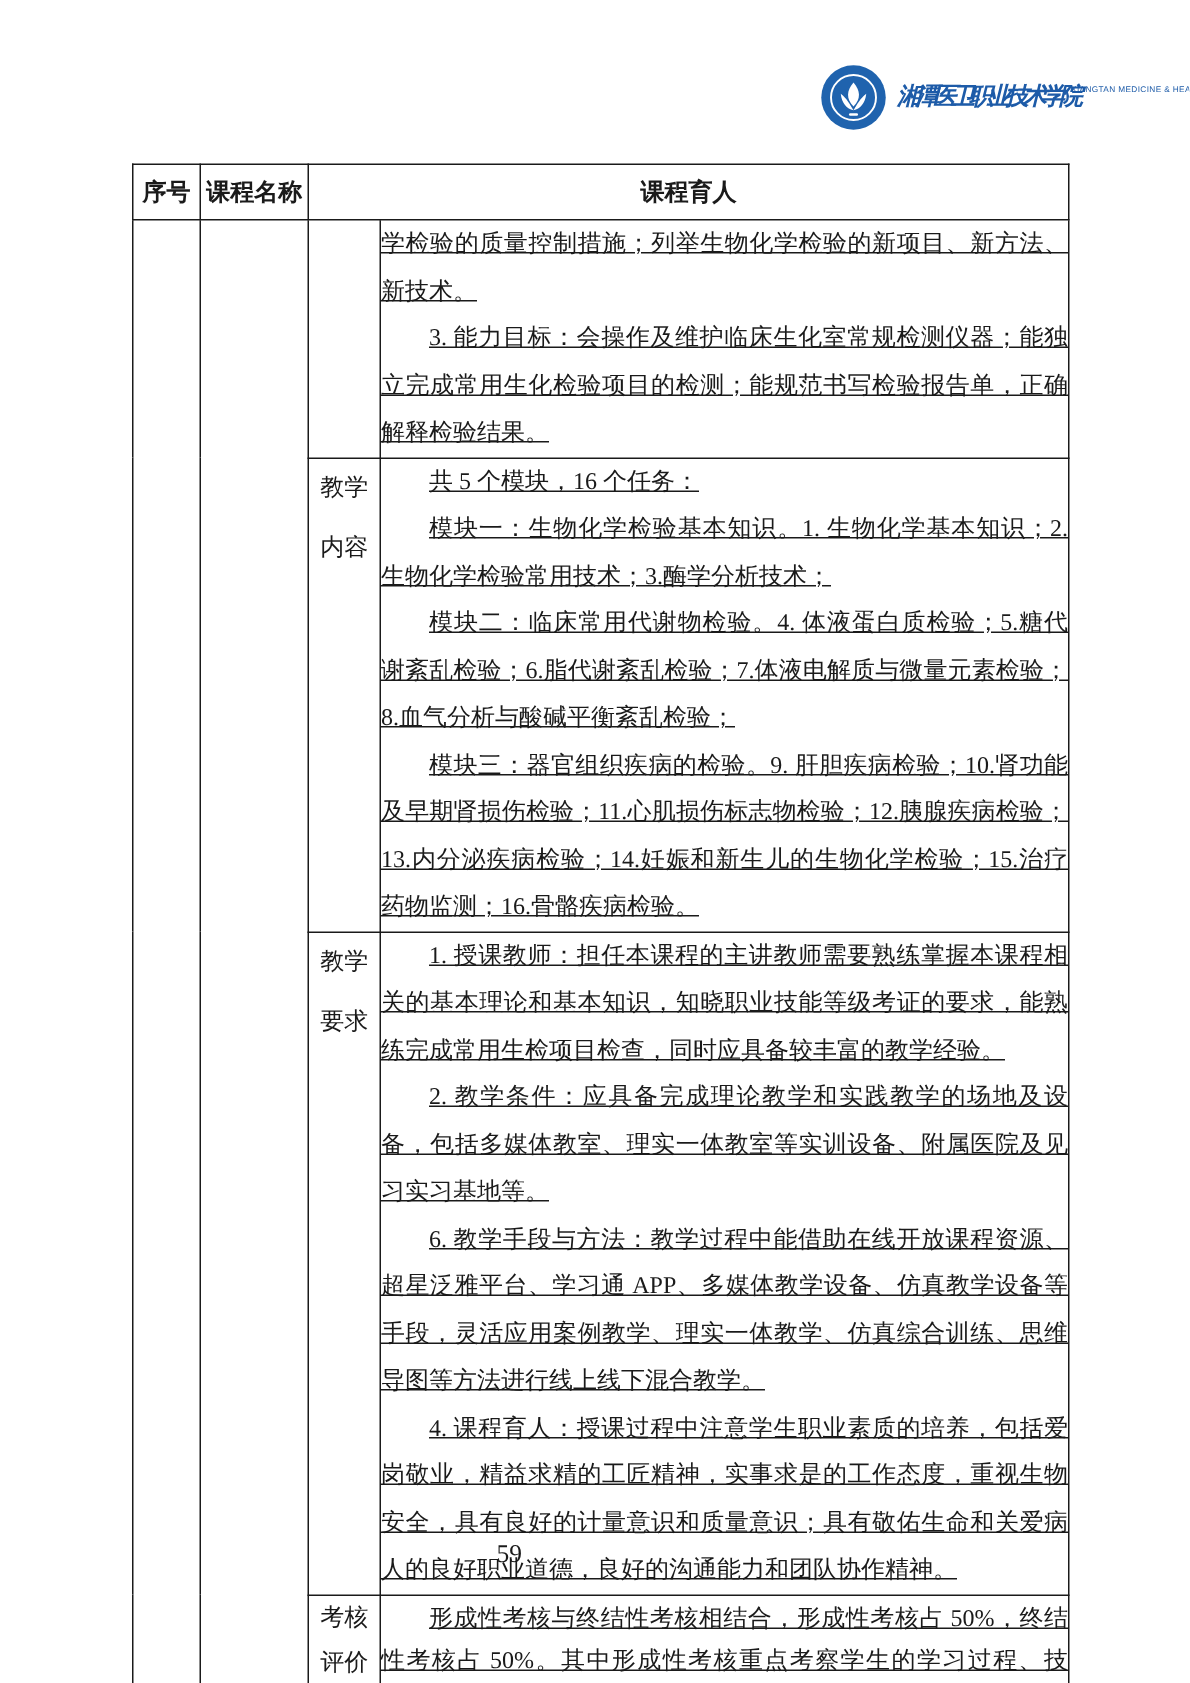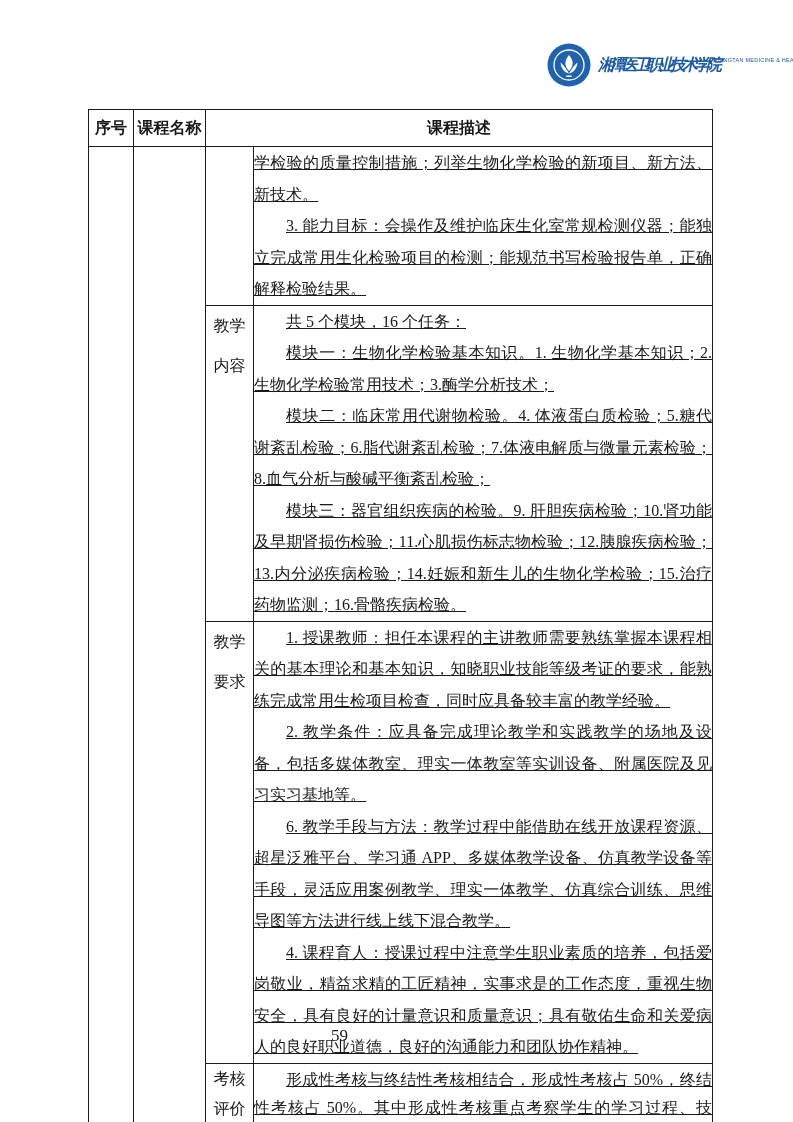--- a/index.html
+++ b/index.html
@@ -85,21 +85,21 @@
     <colgroup>
       <col style="width:45px">
         <col style="width:72px">
       <col style="width:48px">
         <col style="width:459px">
     </colgroup>
     <tbody>
         <tr class="head">
       <th>序号</th>
       <th>课程名称</th>
-      <th colspan="2">课程描述</th>
+      <th colspan="2">课程育人</th>
     </tr>
     <tr class="r1" style="height:95px">
       <td rowspan="4"></td>
       <td rowspan="4"></td>
       <td class="label-cell"></td>
       <td class="content-cell">
             <p class="no-indent">学检验的质量控制措施；列举生物化学检验的新项目、新方法、新技术。</p>
             <p>3. 能力目标：会操作及维护临床生化室常规检测仪器；能独立完成常用生化检验项目的检测；能规范书写检验报告单，正确解释检验结果。</p>
           </td>
     </tr>

